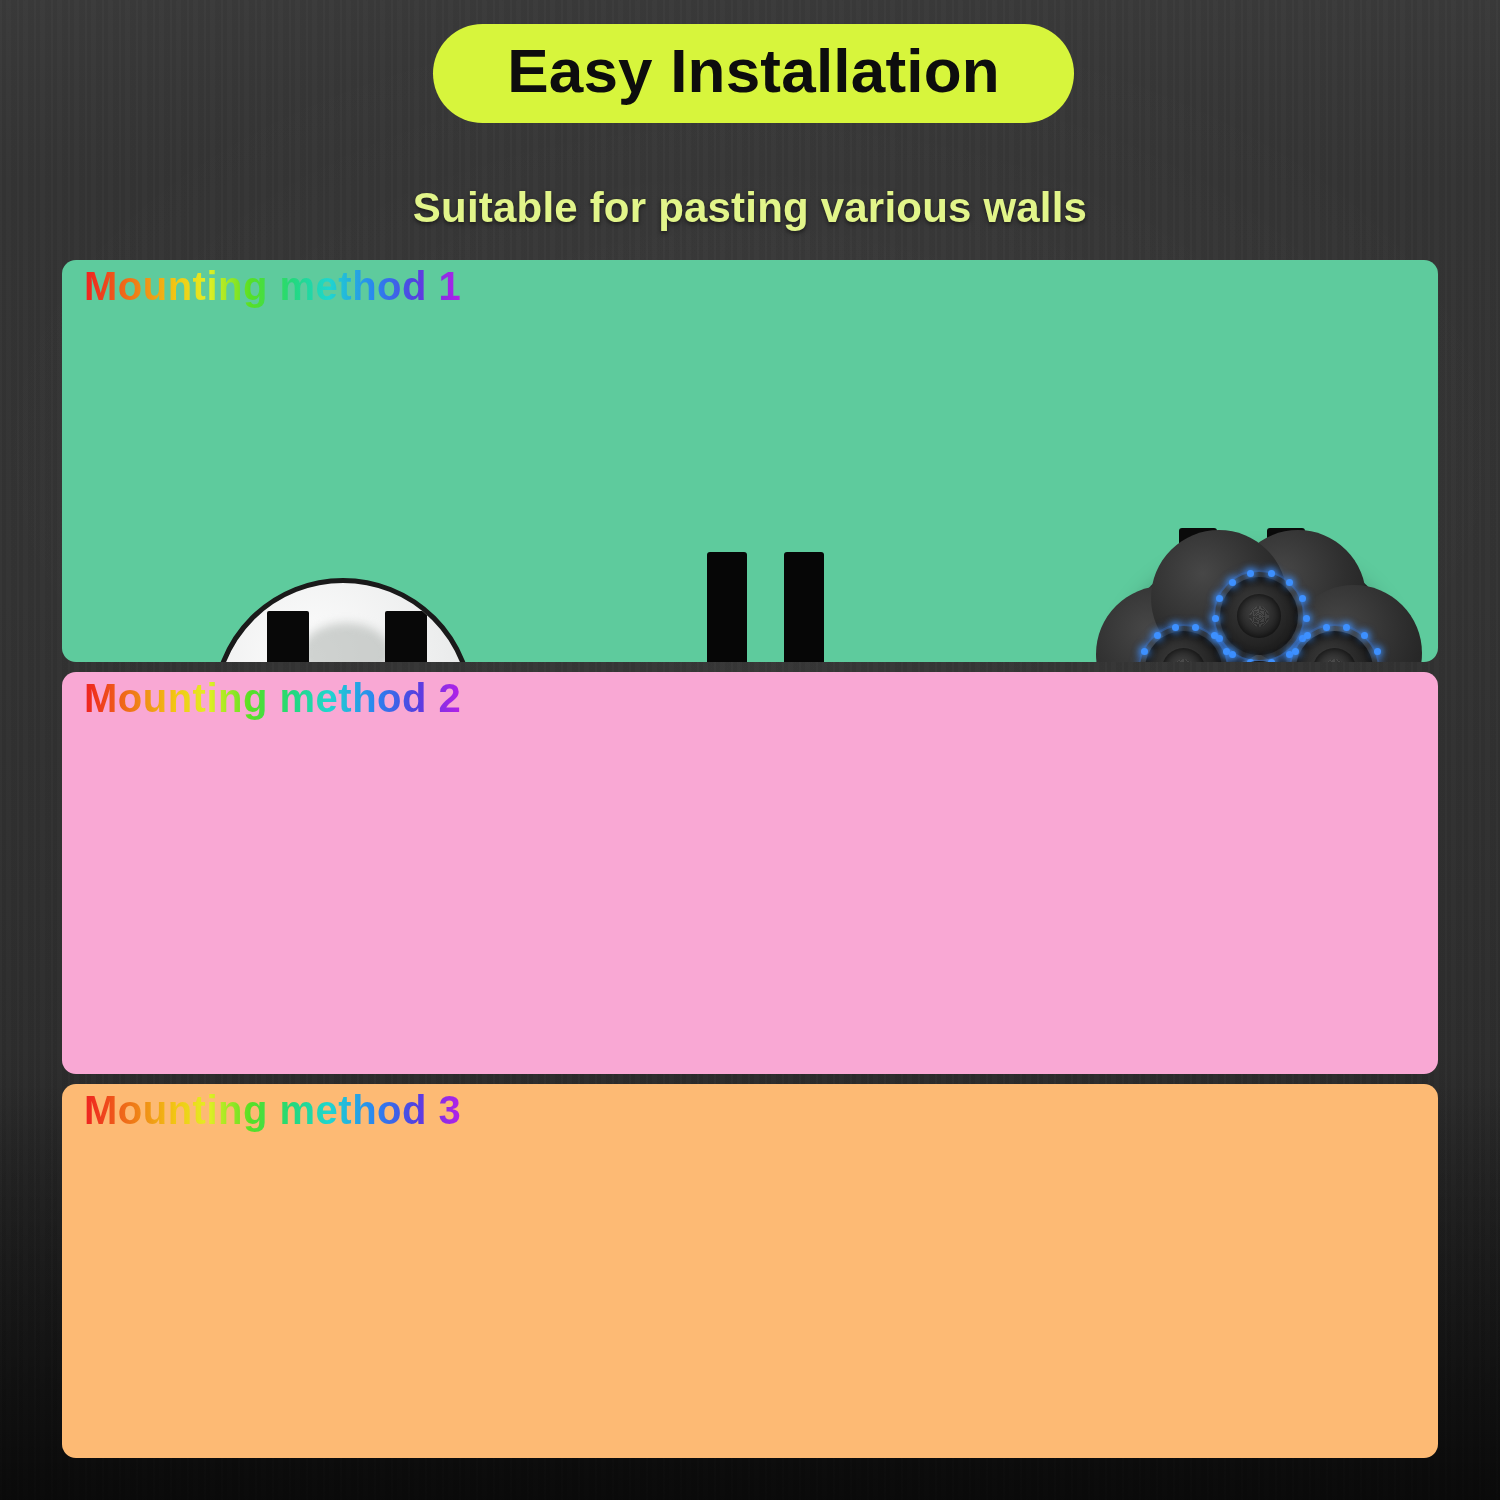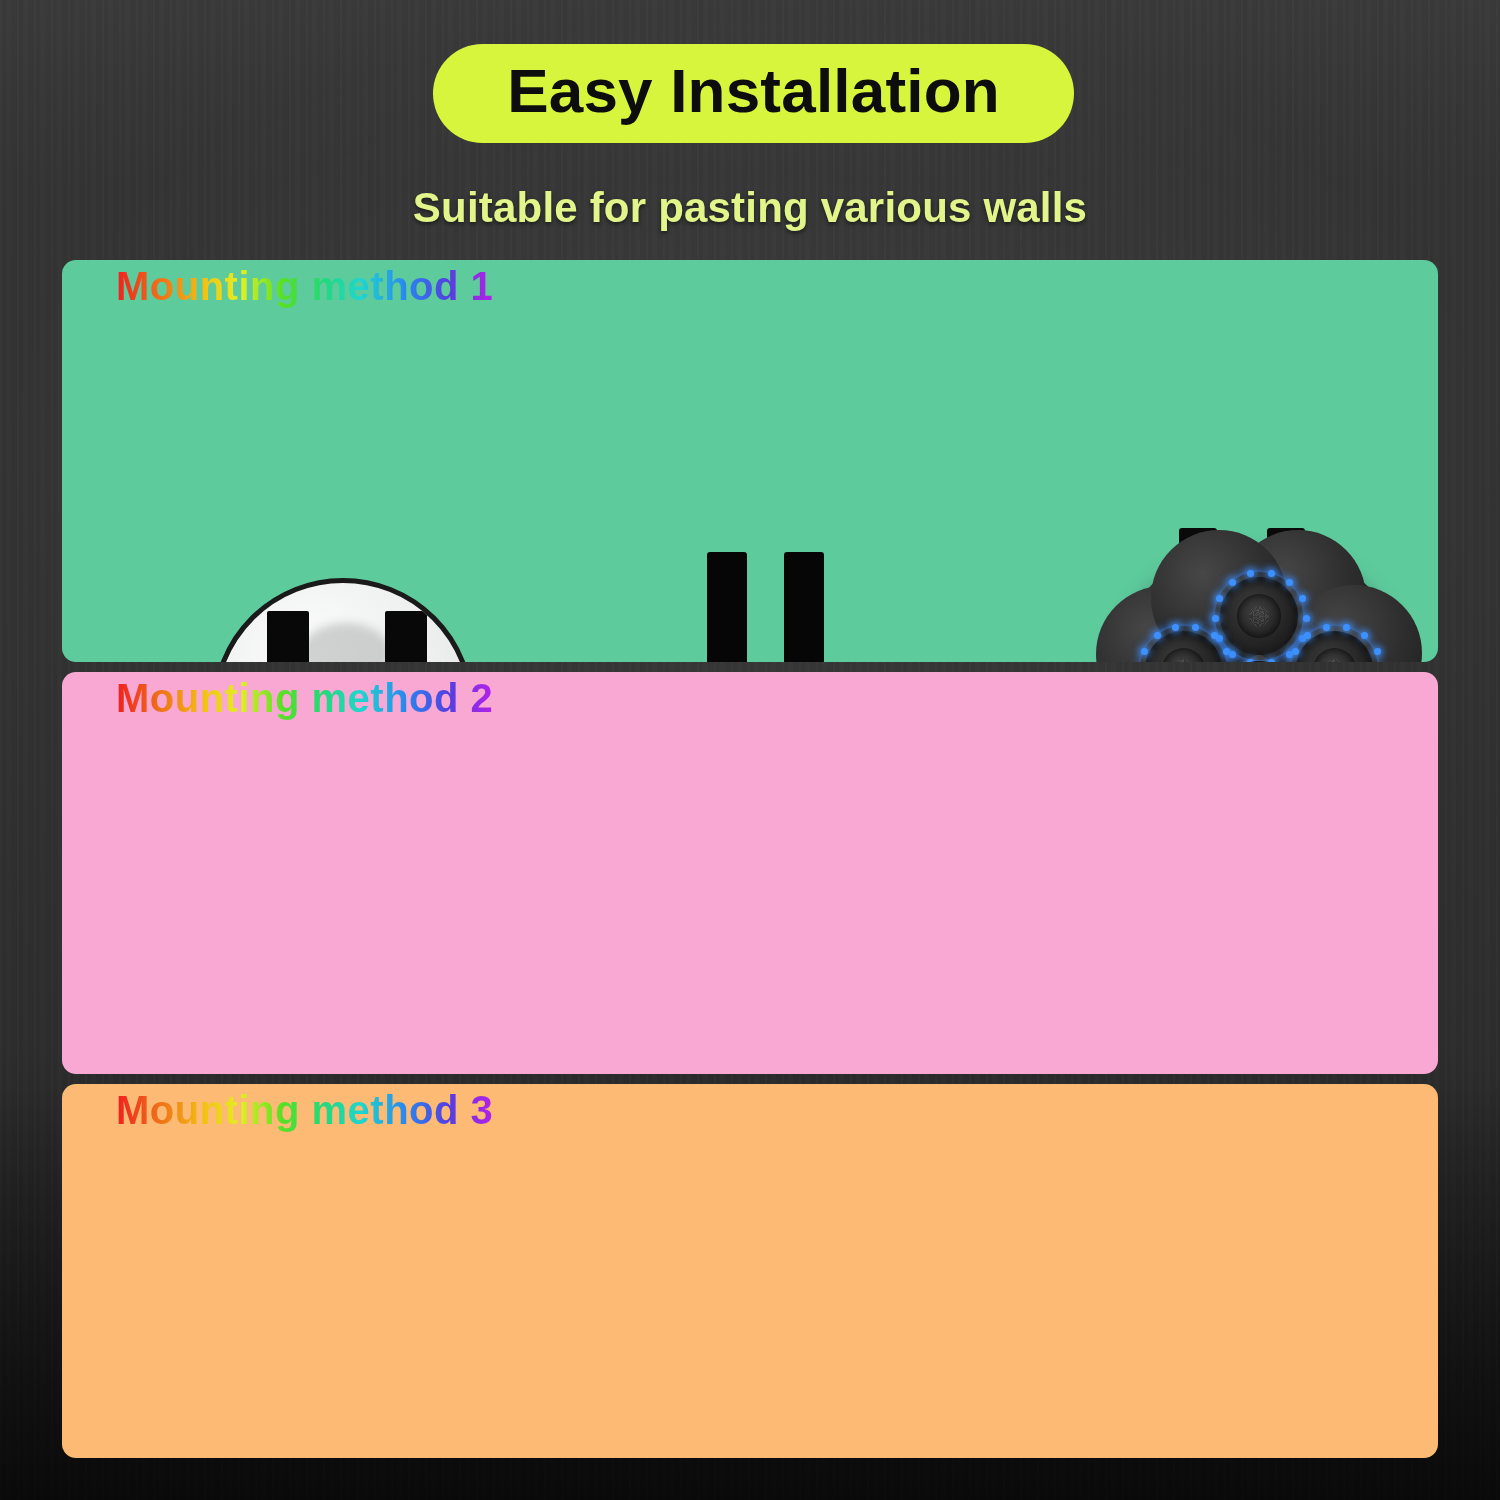--- a/index.html
+++ b/index.html
@@ -53,21 +53,21 @@
     background:
       radial-gradient(ellipse 1200px 700px at 50% 30%, rgba(255,255,255,0.045), rgba(0,0,0,0) 65%),
       linear-gradient(180deg, rgba(0,0,0,0) 72%, rgba(0,0,0,.55) 100%);
   }
 
   #page { position: absolute; inset: 0; }
 
   
   .title-wrap {
     position: absolute;
-    top: 44px; left: 0; right: 0;
+    top: 24px; left: 0; right: 0;
     text-align: center;
     padding-left: 7px;
   }
   .title-pill {
     display: inline-block;
     background: #d7f53c;
     border-radius: 70px;
     padding: 14px 74px 20px;
     font-size: 62px;
     font-weight: 700;
@@ -113,21 +113,20 @@
         #1fd6cf 65%,
         #2a86ef 77%,
         #5240e0 88%,
         #b520e8 100%);
     -webkit-background-clip: text;
     background-clip: text;
     color: transparent;
     -webkit-text-fill-color: transparent;
     white-space: nowrap;
     z-index: 6;
-    margin-left: 32px;
   }
 
   
   .art { position: absolute; }
 
   
   .plate-velcro {
     left: 150px; top: 318px;
     width: 262px; height: 262px;
     border-radius: 50%;

